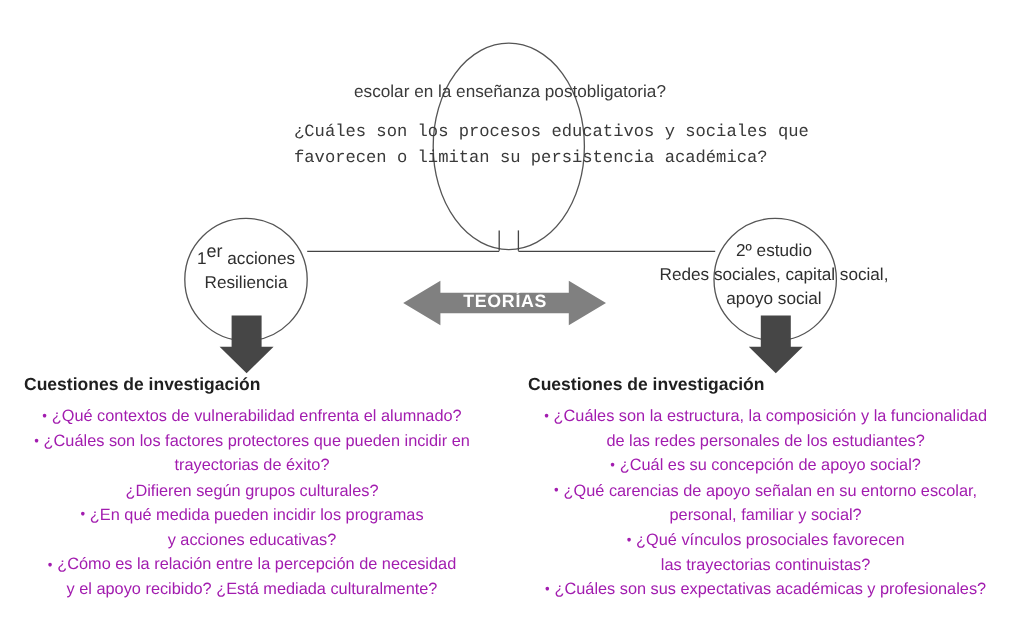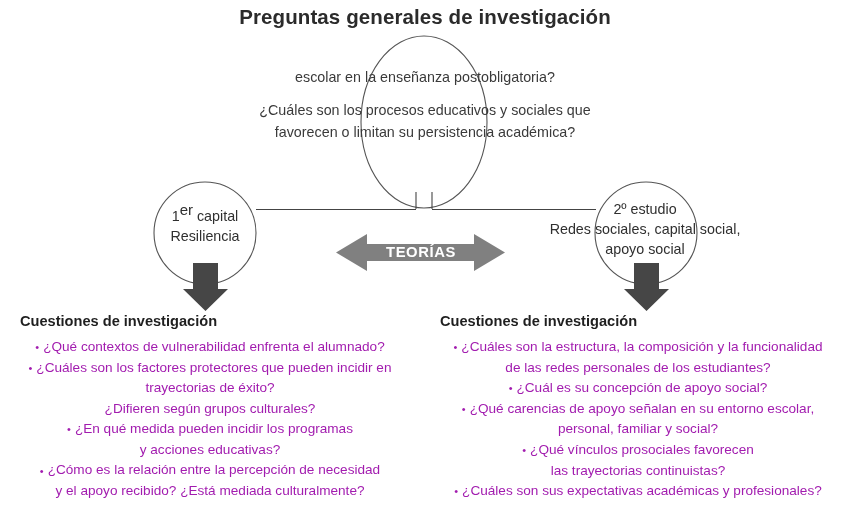--- a/index.html
+++ b/index.html
@@ -42,21 +42,21 @@
   #central-question-block {
     left: 245px;
     top: 66px;
     width: 360px;
     text-align: center;
     font-size: 14.3px;
     line-height: 22px;
     color: #3a3a3a;
   }
   #central-question-block .q-group { margin: 0; }
-  #central-question-block .q-group + .q-group { margin-top: 11px; }
+  #central-question-block .q-group + .q-group { margin-top: 11px; font-family: Liberation Mono, monospace; }
   .q-line { display: block; white-space: nowrap; }
 
   .study-label {
     text-align: center;
     font-size: 14.3px;
     line-height: 20px;
     color: #2f2f2f;
   }
   #study-left-label {
     left: 125px;
@@ -149,34 +149,33 @@
     <circle cx="646" cy="233" r="51" fill="none" stroke="#555555" stroke-width="1.1"></circle>
 
     <path d="M 193 263 L 218 263 L 218 289 L 228 289 L 205.5 311 L 183 289 L 193 289 Z" fill="#464646"></path>
 
     <path d="M 634 263 L 659 263 L 659 289 L 669 289 L 646.5 311 L 624 289 L 634 289 Z" fill="#464646"></path>
 
     <path d="M 336 252.5 L 367 234 L 367 244 L 474 244 L 474 234 L 505 252.5
              L 474 271 L 474 261 L 367 261 L 367 271 Z" fill="#808080"></path>
   </svg>
 
-  <div class="abs" id="page-title">Preguntas generales de investigación</div>
 
   <div class="abs" id="central-question-block">
       <div class="q-group">
         <span class="q-line">escolar en la enseñanza postobligatoria?</span>
       </div>
       <div class="q-group">
         <span class="q-line">¿Cuáles son los procesos educativos y sociales que</span>
         <span class="q-line">favorecen o limitan su persistencia académica?</span>
       </div>
     </div>
 
   <div class="abs study-label" id="study-left-label">
-    <div><span>1</span><sup>er</sup><span> capital</span></div>
+    <div><span>1</span><sup>er</sup><span> acciones</span></div>
     <div>Resiliencia</div>
   </div>
 
   <div class="abs study-label" id="study-right-label">
     <div>2º estudio</div>
     <div>Redes sociales, capital social,</div>
     <div>apoyo social</div>
   </div>
 
   <div class="abs" id="teorias-label">TEORÍAS</div>

